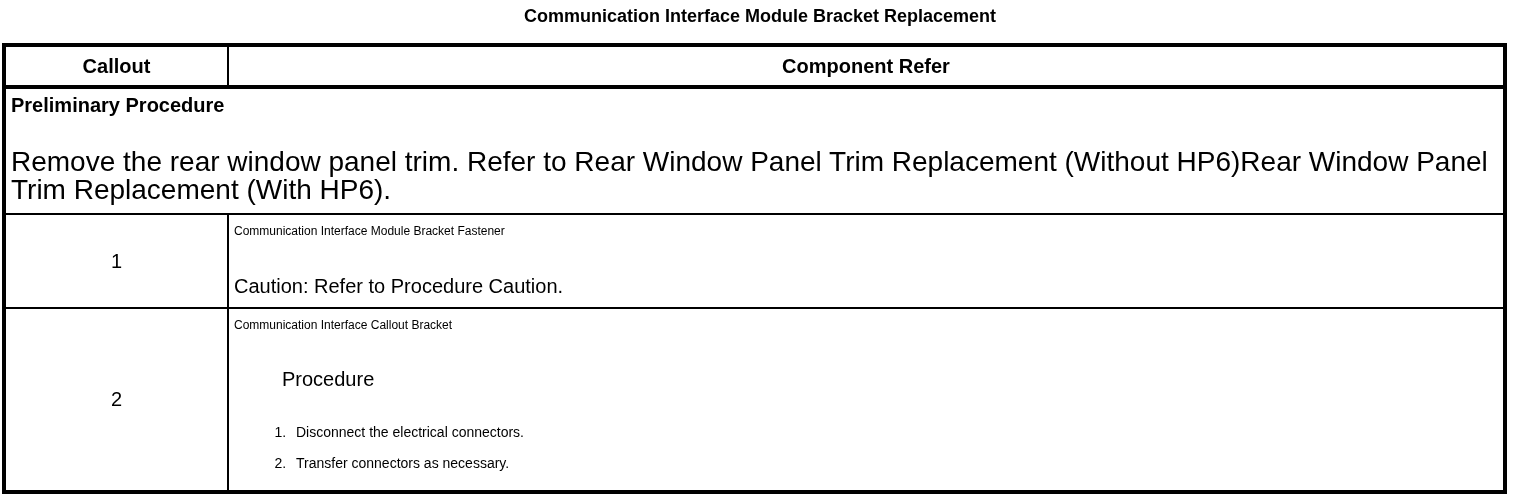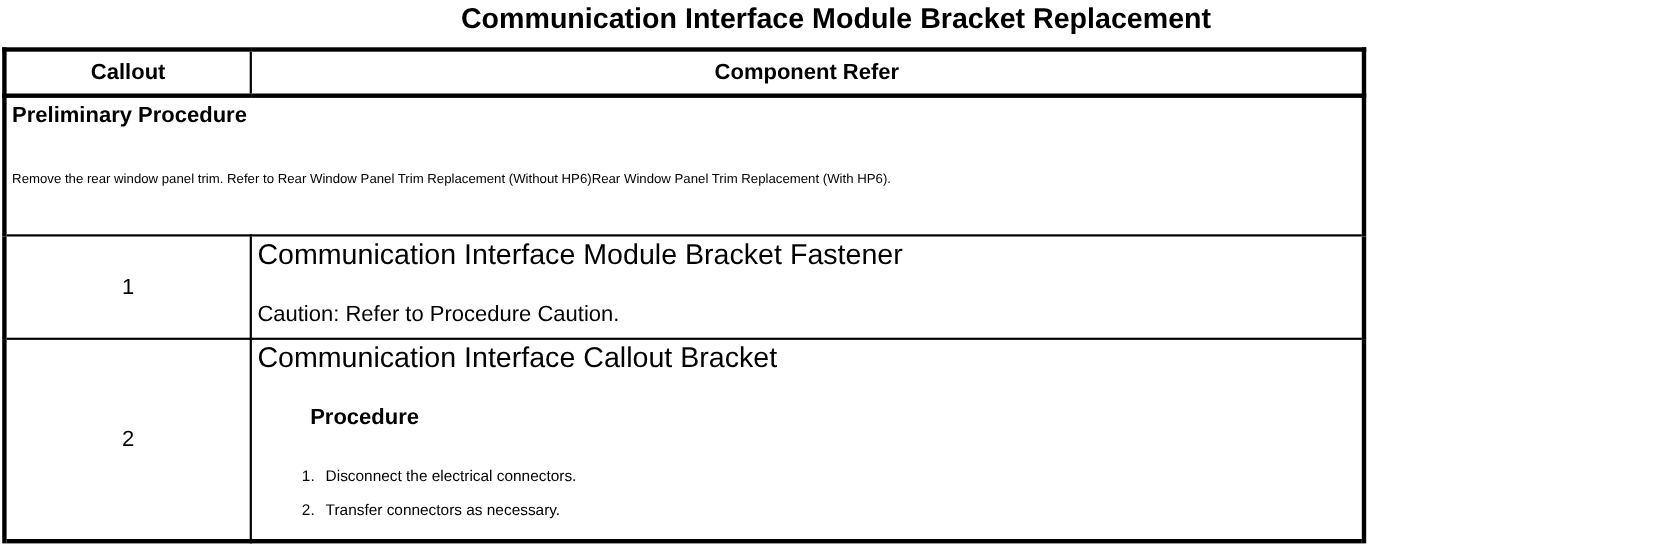--- a/index.html
+++ b/index.html
@@ -11,28 +11,28 @@
     font-family: "Liberation Sans", sans-serif;
   }
   .page {
     width: 1520px;
     height: 504px;
     overflow: hidden;
   }
   .doc-title {
     text-align: center;
     font-weight: bold;
-    font-size: 26px;
+    font-size: 18px;
     line-height: 25px;
     padding-top: 4px;
   }
   table.callout-table {
     border-collapse: collapse;
     table-layout: fixed;
-    width: 1240px;
+    width: 1505px;
     margin-left: 2px;
     margin-top: 14px;
     border: 4px solid #000;
   }
   col.col-callout { width: 224px; }
   th {
     border: 2px solid #000;
     border-top: 4px solid #000;
     border-bottom: 4px solid #000;
     font-size: 20px;
@@ -57,47 +57,47 @@
     border-left: 4px solid #000;
     border-right: 4px solid #000;
   }
   .prelim-heading {
     font-weight: bold;
     font-size: 20px;
     line-height: 25px;
     margin-bottom: 30px;
   }
   .prelim-body {
-    font-size: 12px;
+    font-size: 28px;
     line-height: 28px;
   }
   td.callout-cell {
     text-align: center;
     vertical-align: middle;
     font-size: 20px;
     border-left: 4px solid #000;
   }
   td.component-cell {
     padding: 4px 8px 8px 5px;
     border-right: 4px solid #000;
   }
   .component-cell .component-name {
-    font-size: 26px;
+    font-size: 12px;
     line-height: 25px;
   }
   .caution-line {
     margin-top: 30px;
     font-size: 20px;
     line-height: 25px;
   }
   .caution-label { font-weight: normal; }
   .row-1 td { height: 92px; }
   .row-2 td { height: 182px; }
   .procedure-heading {
-    font-weight: bold;
+    font-weight: normal;
     font-size: 20px;
     line-height: 25px;
     margin: 29px 0 0 48px;
   }
   ol.procedure-steps {
     margin: 28px 0 0 0;
     padding-left: 56px;
     font-size: 14px;
   }
   ol.procedure-steps li {

